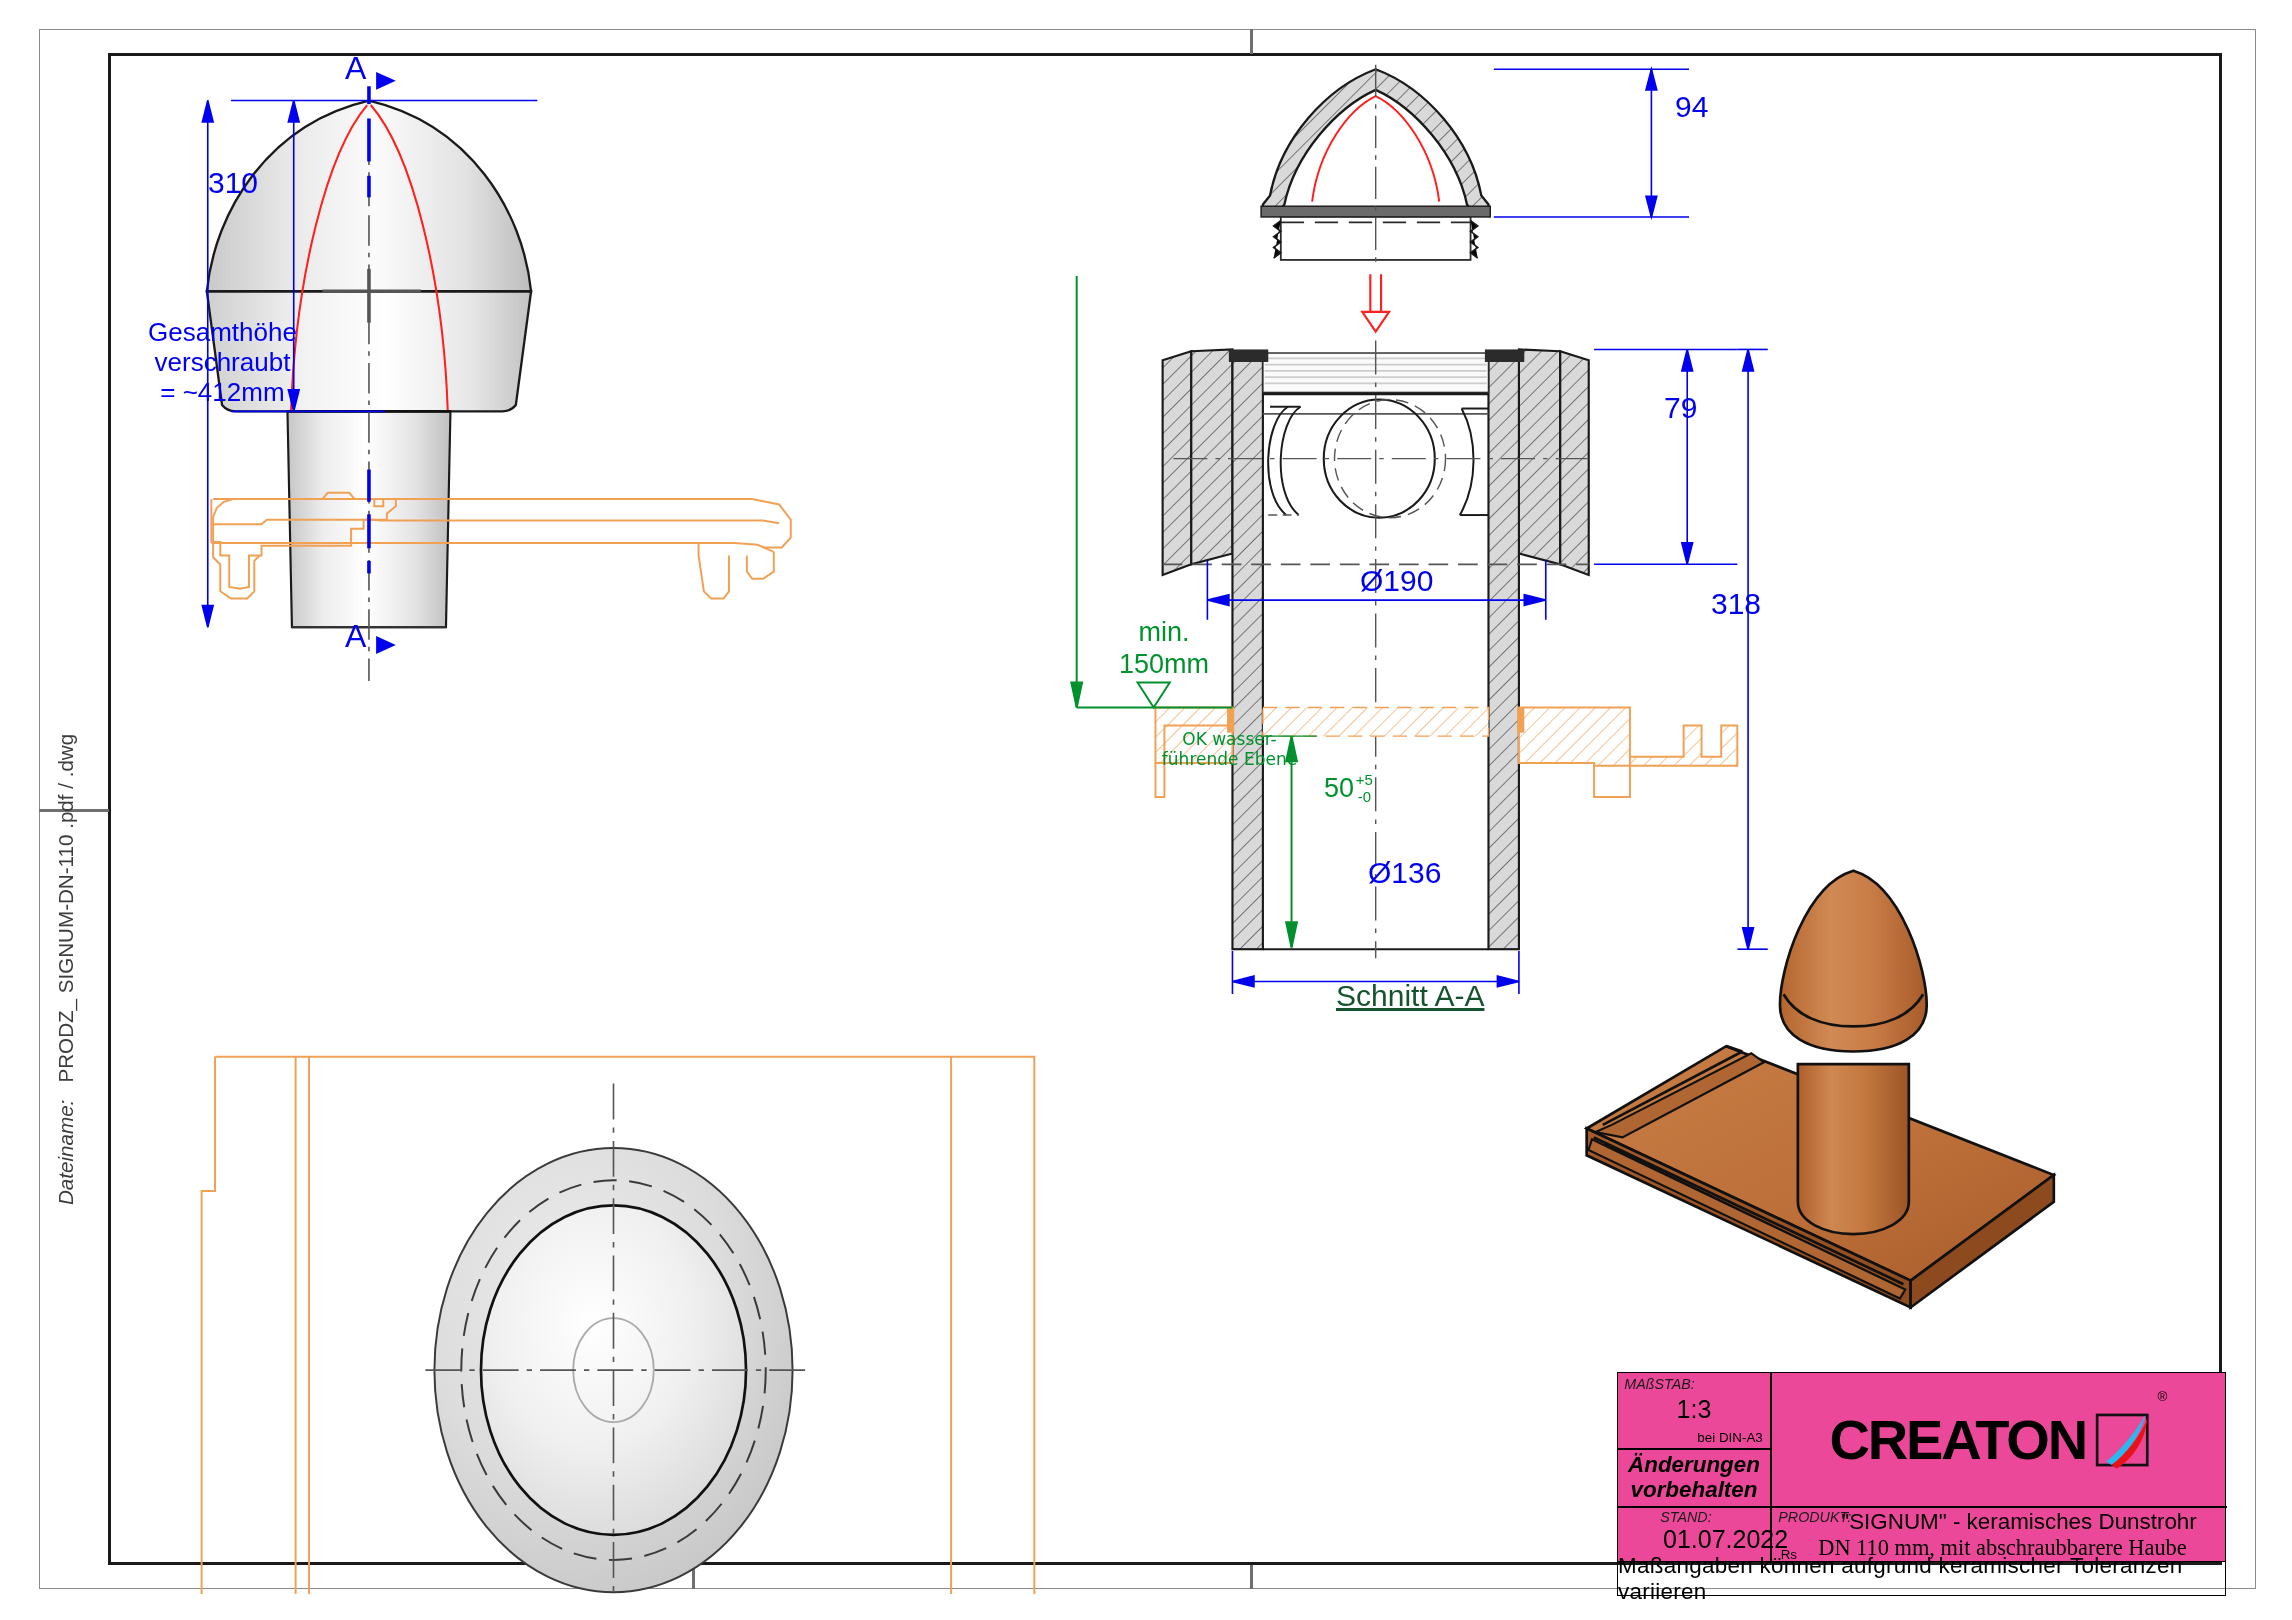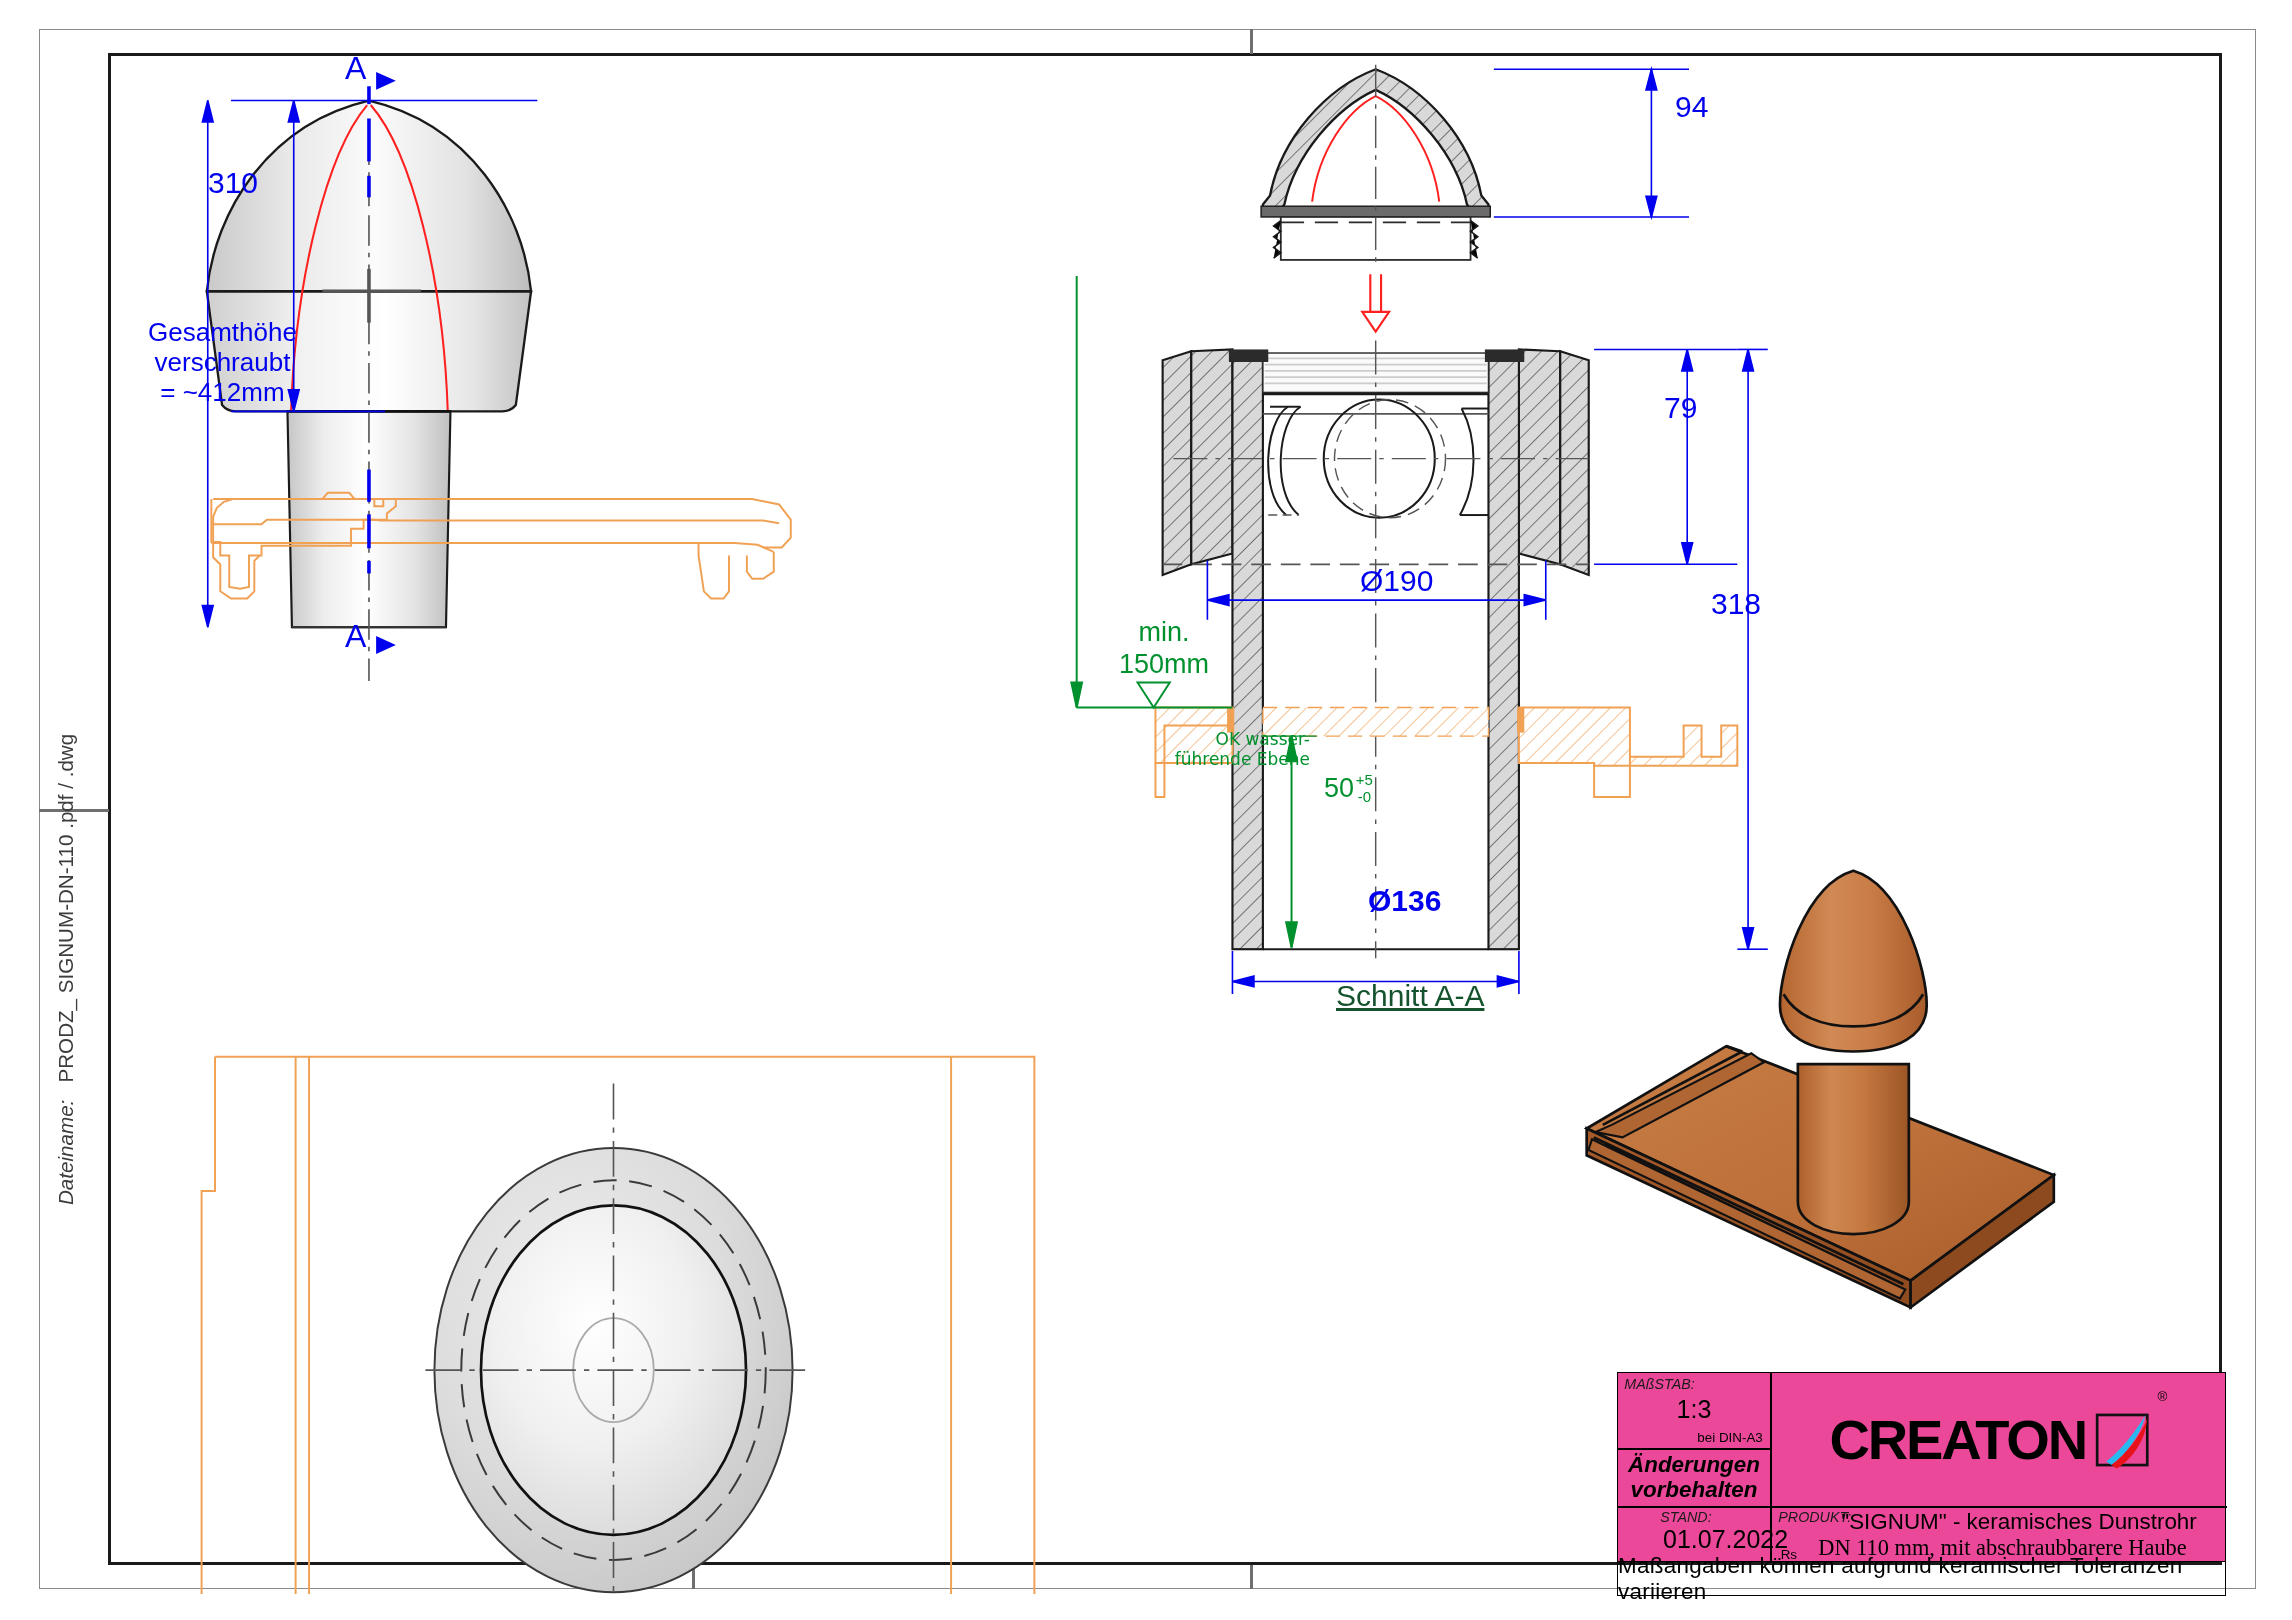--- a/index.html
+++ b/index.html
@@ -356,28 +356,28 @@
       <line x1="196" y1="1046" x2="516" y2="1046"></line>
       <polygon points="196,1046 220,1040 220,1052"></polygon>
       <polygon points="516,1046 492,1040 492,1052"></polygon>
     </g>
   </svg>
 
   <span class="dim dim-num" style="left:1675px;top:90px;">94</span>
   <span class="dim dim-num" style="left:1664px;top:391px;">79</span>
   <span class="dim dim-num" style="left:1711px;top:587px;">318</span>
   <span class="dim dim-num" style="left:1360px;top:564px;">Ø190</span>
-  <span class="dim dim-num" style="left:1368px;top:884px;font-weight:bold;">Ø136</span>
+  <span class="dim dim-num" style="left:1368px;top:856px;">Ø136</span>
 
   <div class="dim-green g-big" style="left:1097px;top:616px;width:134px;">
     <div>min.</div>
     <div>150mm</div>
   </div>
 
-  <div class="dim-green g-small" style="left:1149px;top:729px;width:161px;text-align:right;">
+  <div class="dim-green g-small" style="left:1149px;top:729px;width:161px;text-align:center;">
     <div>OK wasser-</div>
     <div>führende Ebene</div>
   </div>
 
   <div class="dim-green" style="left:1324px;top:772px;display:flex;align-items:center;">
     <span class="g-big">50</span>
     <span style="display:inline-flex;flex-direction:column;font-size:15px;line-height:1.1;margin-left:1.8px;">
       <span>+5</span>
       <span>-0</span>
     </span>

